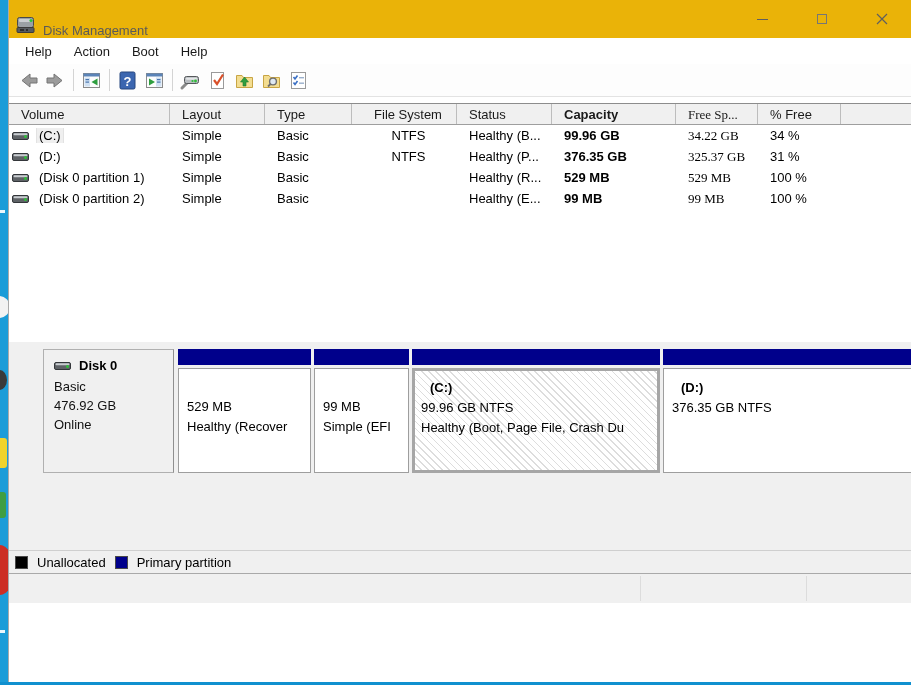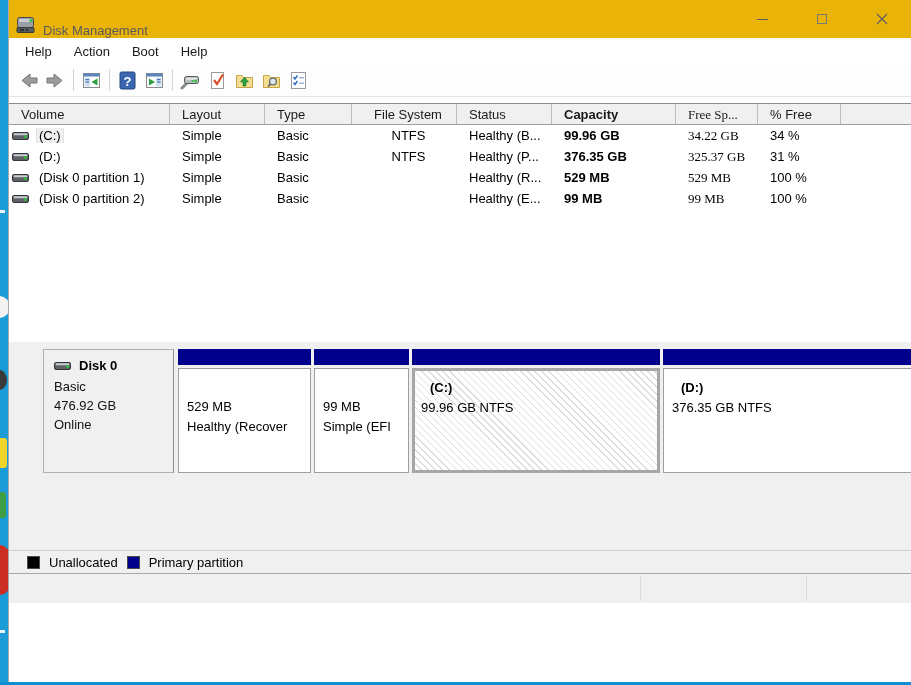--- a/index.html
+++ b/index.html
@@ -78,21 +78,21 @@
   .pw1 { width:133px; } .pw2 { width:95px; } .pw3 { width:248px; } .pw4 { width:281px; margin-right:0; }
   .part-band { height:16px; background:#00008b; flex:0 0 auto; }
   .part-body { flex:1 1 auto; margin-top:3px; background:#fff; border:1px solid #9e9e9e; padding:9px 2px 0 8px; overflow:hidden; }
   .part-body.two-lines { padding-top:28px; }
   .part-block.selected .part-body { border:3px solid #a6a6a6; padding-top:7px; padding-left:6px;
     background:repeating-linear-gradient(45deg,#ffffff 0px,#ffffff 4px,#dddddd 4px,#dddddd 5px); }
   .part-line { font-size:13px; line-height:20px; white-space:nowrap; overflow:hidden; }
   .part-line.lbl { font-weight:bold; padding-left:9px; }
 
   
-  .legend { height:23px; background:#f0f0f0; border-top:1px solid #cfcfcf; display:flex; align-items:center; padding-left:18px; flex:0 0 auto; }
+  .legend { height:23px; background:#f0f0f0; border-top:1px solid #cfcfcf; display:flex; align-items:center; padding-left:6px; flex:0 0 auto; }
   .legend-item { display:flex; align-items:center; margin-right:9px; }
   .legend-swatch { width:13px; height:13px; margin-right:9px; border:1px solid #4a4a4a; flex:0 0 auto; }
 
   
   .statusbar { height:30px; background:#f0f0f0; border-top:1px solid #a9a9a9; position:relative; flex:0 0 auto; }
   .sb-sep { position:absolute; top:2px; bottom:2px; width:1px; background:#dcdcdc; }
   .sb-sep.s1 { left:631px; } .sb-sep.s2 { left:797px; }
 </style>
 </head>
 <body>
@@ -341,20 +341,21 @@
           <div class="part-body two-lines">
             <div class="part-line">99 MB</div>
             <div class="part-line">Simple (EFI</div>
           </div>
         </div>
         <div class="part-block pw3 selected">
           <div class="part-band" style="background-color: rgb(0, 0, 139);"></div>
           <div class="part-body">
             <div class="part-line lbl">(C:)</div>
             <div class="part-line">99.96 GB NTFS</div>
+            <div class="part-line">Healthy (Boot, Page File, Crash Du</div>
           </div>
         </div>
         <div class="part-block pw4">
           <div class="part-band" style="background-color: rgb(0, 0, 139);"></div>
           <div class="part-body">
             <div class="part-line lbl">(D:)</div>
             <div class="part-line">376.35 GB NTFS</div>
           </div>
         </div>
       </div>

